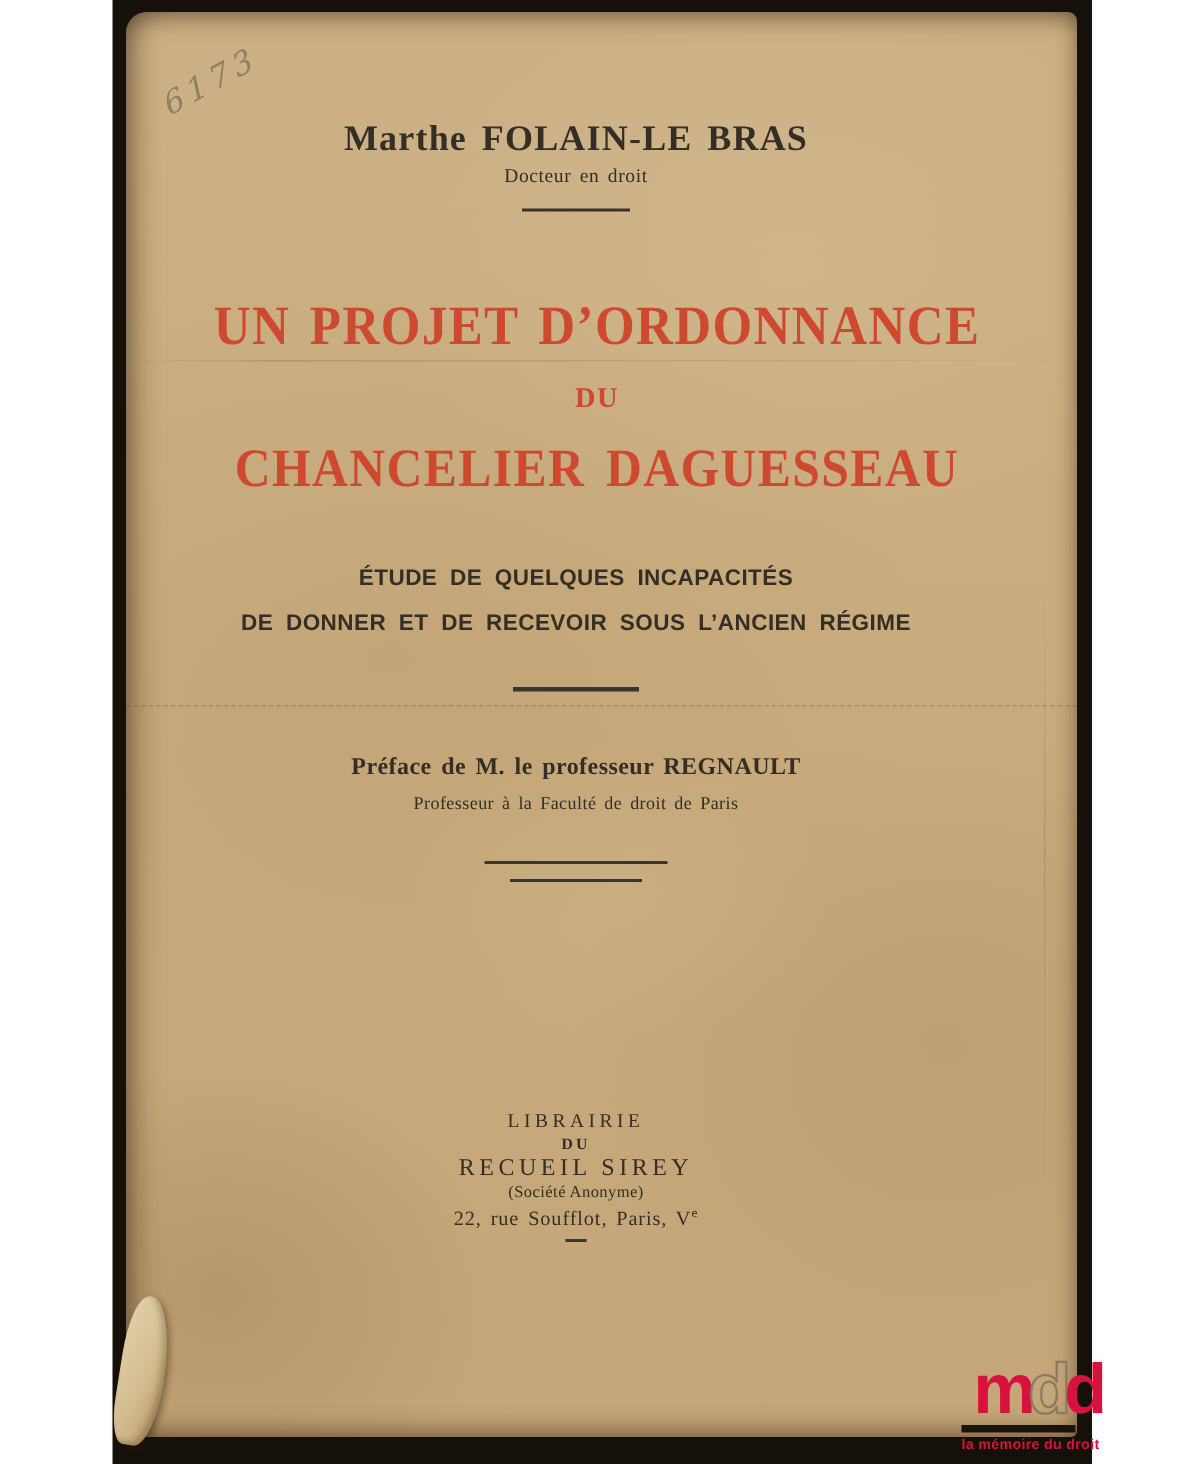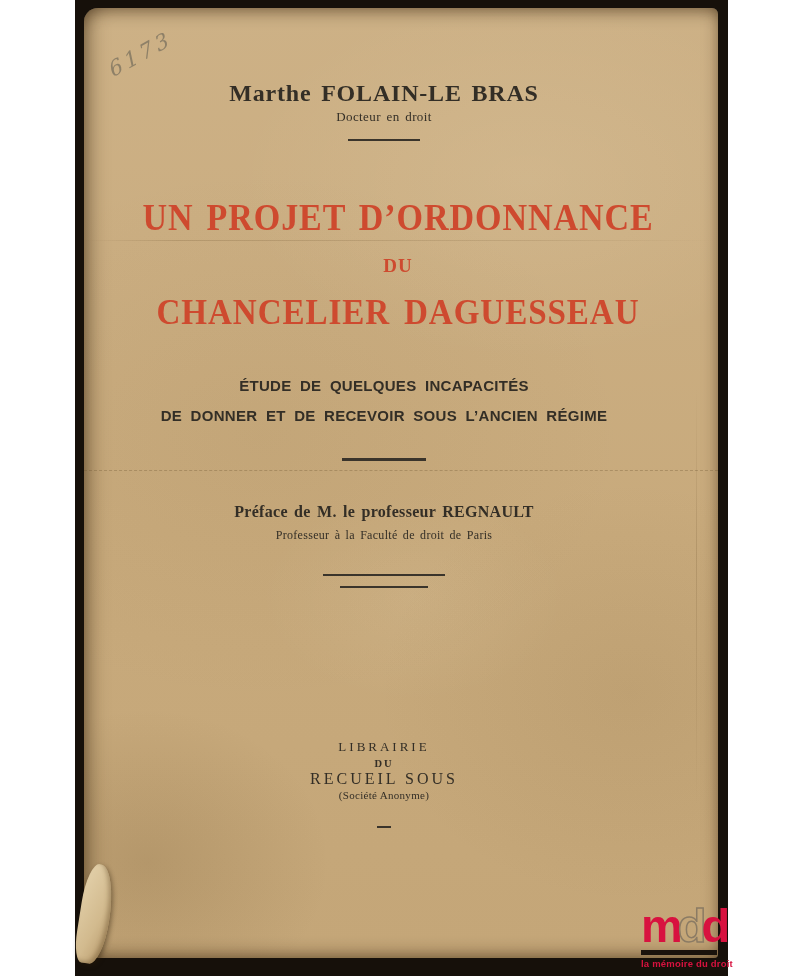--- a/index.html
+++ b/index.html
@@ -89,21 +89,21 @@
   .pub-3         { top:762px; font-size:16px; letter-spacing:3px; }
   .pub-4         { top:781px; font-size:11px; letter-spacing:.3px; }
   .pub-addr      { top:795px; font-size:13.5px; letter-spacing:.6px; word-spacing:2px; }
   .pub-addr sup  { font-size:9px; }
   .rule-4        { top:818px; left:50%; transform:translateX(-50%); width:14px; height:1.5px; }
   .pub-year      { top:826px; font-size:14px; letter-spacing:1px; }
 
   
   .mdd { position:absolute; left:566px; top:902px; width:92px; z-index:5; }
   .mdd-letters { font-family:"Liberation Sans", sans-serif; font-weight:bold;
-                 font-size:47px; line-height:1; letter-spacing:-5px; white-space:nowrap; }
+                 font-size:47px; line-height:1; letter-spacing:-5px; white-space:nowrap;text-align:right; }
   .mdd-letters .lred { color:#d8123f; }
   .mdd-letters .lout { color:transparent; -webkit-text-stroke:1.5px #8b7b64; }
   .mdd-bar { width:76px; height:5px; background:#1a130c; margin-top:1px; }
   .mdd-tagline { font-family:"Liberation Sans", sans-serif; font-weight:bold;
                  font-size:9.5px; color:#d8123f; margin-top:3px; white-space:nowrap; letter-spacing:.2px; }
 </style>
 </head>
 <body>
 
 <div class="page">
@@ -132,22 +132,23 @@
         <div class="rule rule-2"></div>
 
         <div class="line preface ink">Préface de M. le professeur REGNAULT</div>
         <div class="line preface-sub ink">Professeur à la Faculté de droit de Paris</div>
 
         <div class="rule rule-3a"></div>
         <div class="rule rule-3b"></div>
 
         <div class="line pub-1 ink">LIBRAIRIE</div>
         <div class="line pub-2 ink">DU</div>
-        <div class="line pub-3 ink">RECUEIL SOUS</div>
+        <div class="line pub-3 ink">RECUEIL SIREY</div>
         <div class="line pub-4 ink">(Société Anonyme)</div>
+        <div class="line pub-addr ink"><span>22, rue Soufflot, Paris, V</span><sup>e</sup></div>
         <div class="rule rule-4"></div>
       </div>
     </div>
 
     <div class="mdd">
       <div class="mdd-letters"><span class="lred">m</span><span class="lout">d</span><span class="lred">d</span></div>
       <div class="mdd-bar"></div>
       <div class="mdd-tagline">la mémoire du droit</div>
     </div>
 

